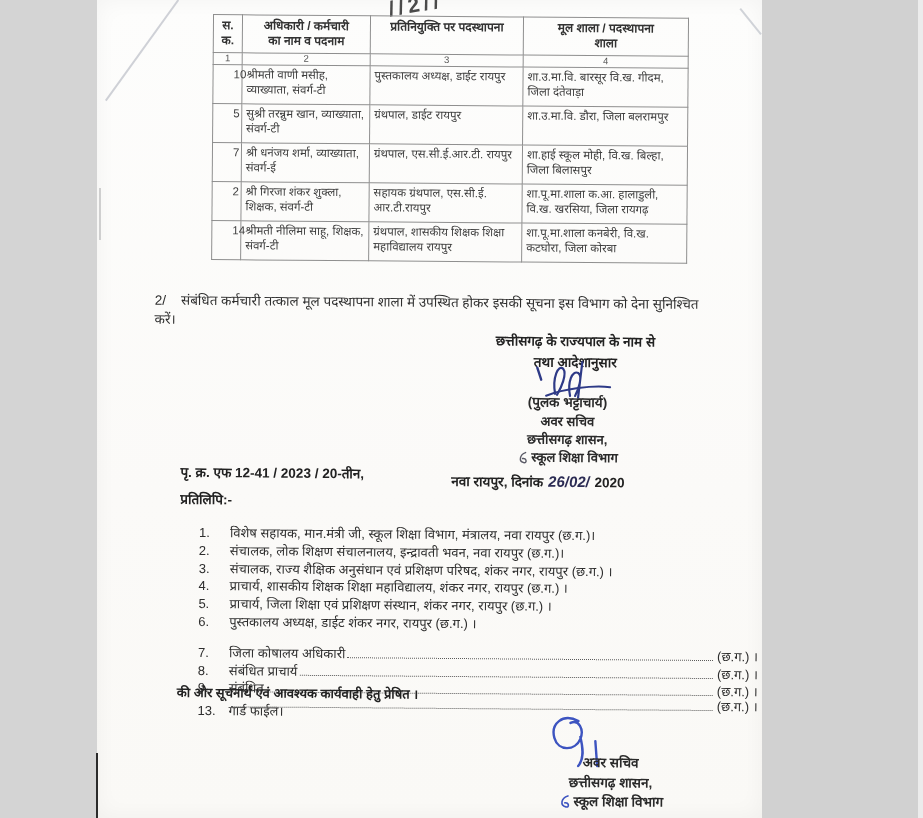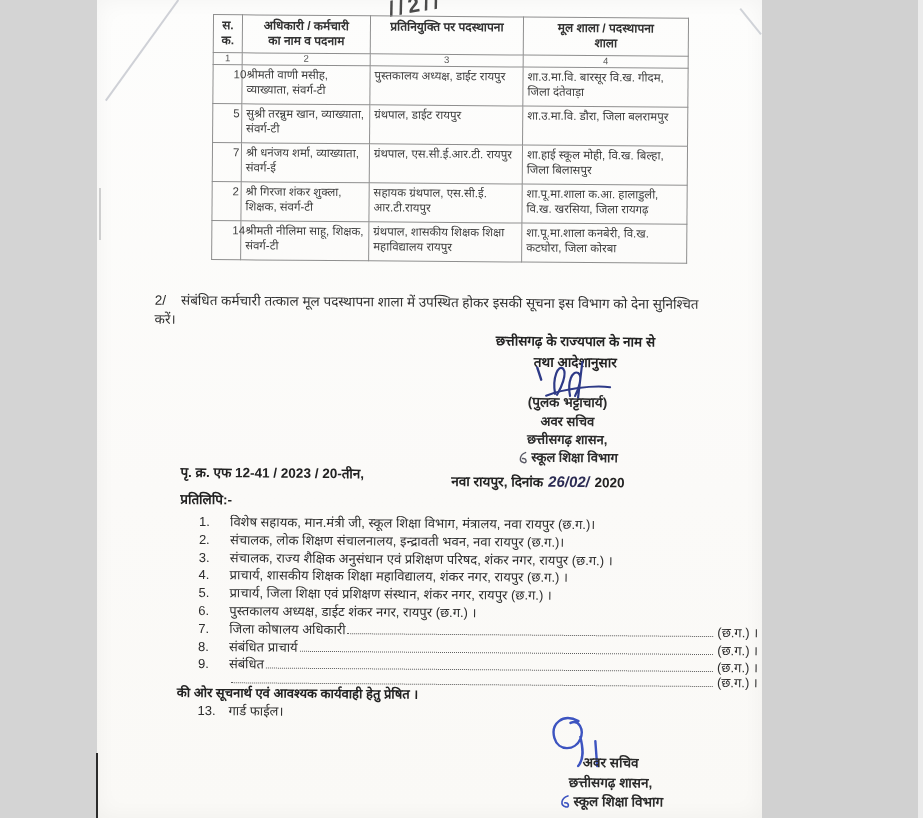--- a/index.html
+++ b/index.html
@@ -58,21 +58,21 @@
   .date-line{position:absolute;left:455px;top:470px;font-size:13.5px;font-weight:600;color:#222;}
   .handwritten{display:inline-block;font-size:15px;font-weight:600;color:#2c2c54;
                transform:skewX(-8deg);margin:0 1px;}
   .copy-label{position:absolute;left:184px;top:490px;font-size:13.5px;font-weight:600;color:#222;}
 
   .dist-block{position:absolute;left:203px;top:513px;width:560px;font-size:13px;color:#2e2e2e;font-weight:500;}
   .dist-row{display:flex;align-items:baseline;height:17.8px;line-height:17.8px;white-space:nowrap;}
   .dnum{width:31px;flex:0 0 31px;}
   .dtext{flex:0 0 auto;}
   .dotline{flex:1 1 auto;border-bottom:1.6px dotted #5a5a5a;margin:0 4px 4px 2px;min-width:20px;}
-  .dsuffix{flex:0 0 auto;}
+  .dsuffix{flex:0 0 auto;margin-top:24px;}
   .cont-row{height:11px;line-height:11px;}
   .dist-note{margin-left:-21px;height:18px;line-height:18px;font-weight:600;color:#222;}
 
   .footer-sig{position:absolute;left:524px;top:750px;width:185px;text-align:center;
               font-size:13.5px;line-height:1.45;font-weight:600;color:#2a2a2a;}
   .stray{flex:0 0 auto;}
 </style>
 </head>
 <body>
 

